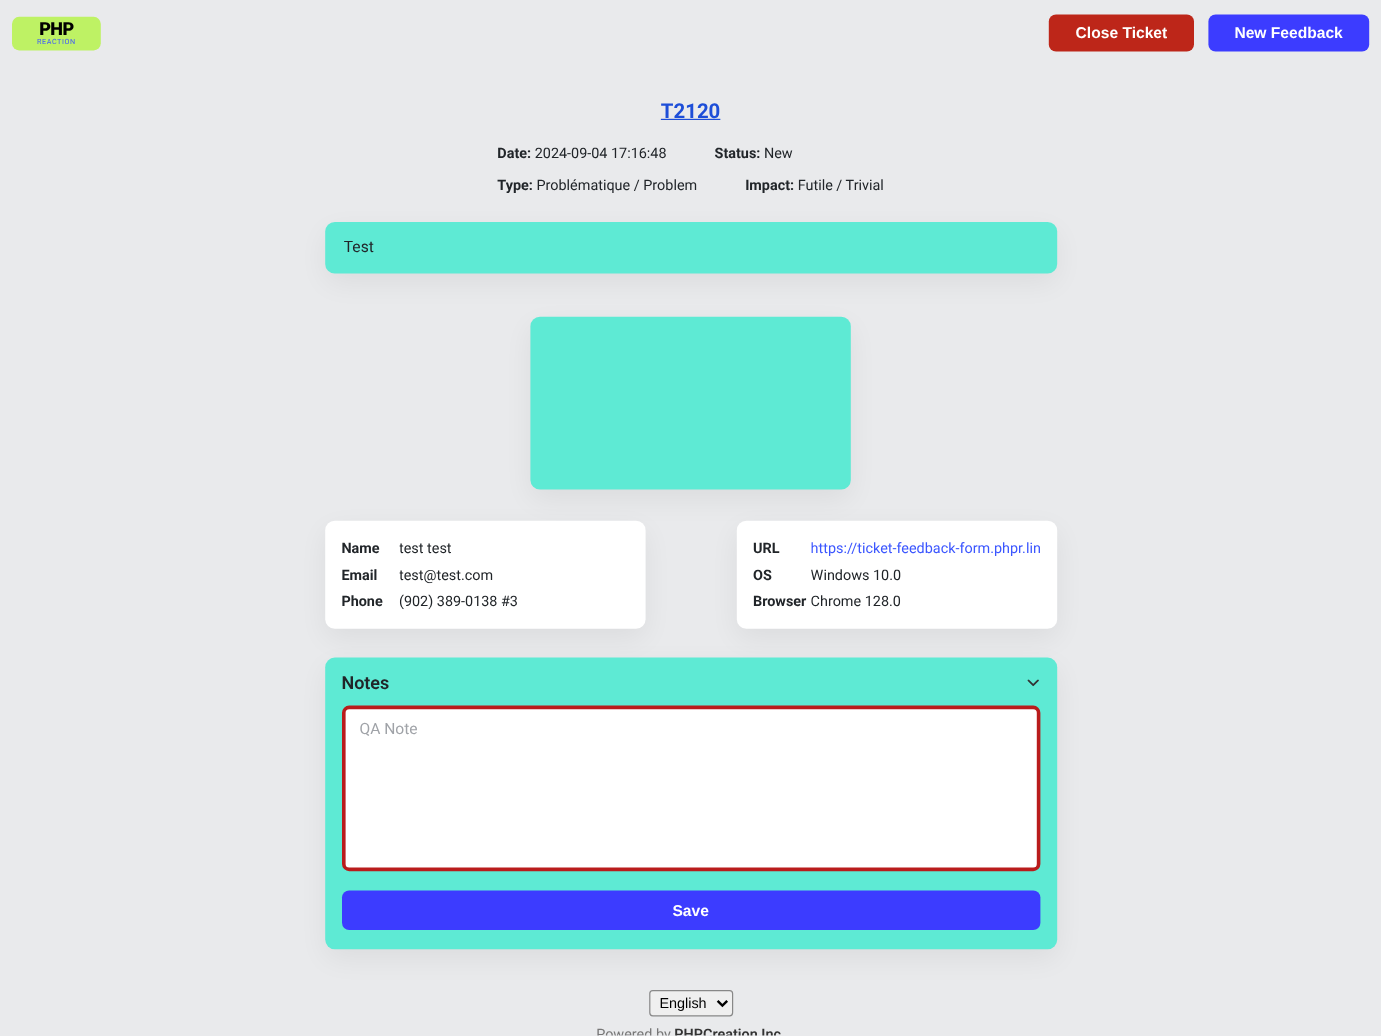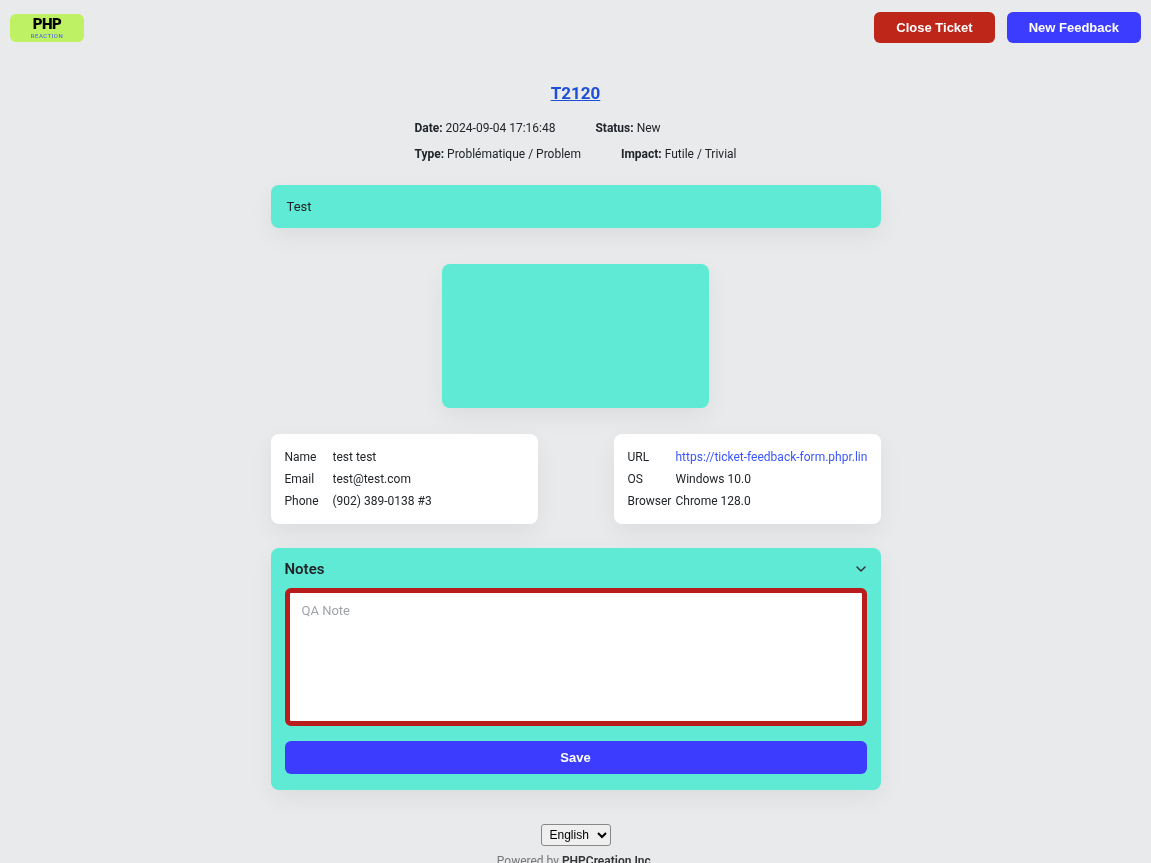--- a/index.html
+++ b/index.html
@@ -124,21 +124,21 @@
     }
     .info-card-right {
       width: 267px;
     }
     .info-line {
       display: flex;
       font-size: 12px;
       padding: 4px 0;
     }
     .info-label {
-      font-weight: 400;
+      font-weight: 700;
       width: 48px;
       flex-shrink: 0;
     }
     .info-label-wide {
       width: 48px;
     }
     .info-value {
       color: #212529;
       white-space: nowrap;
       overflow: hidden;
@@ -168,21 +168,21 @@
       align-items: center;
       justify-content: center;
     }
     .chevron svg {
       width: 10px;
       height: 6px;
     }
     .notes-textarea {
       width: 100%;
       height: 138px;
-      border: 5px solid #b91c1c;
+      border: 3px solid #b91c1c;
       border-radius: 6px;
       padding: 10px 12px;
       font-size: 13px;
       font-family: inherit;
       resize: none;
       margin-bottom: 12px;
     }
     .notes-textarea::placeholder {
       color: #a0a3a8;
     }

